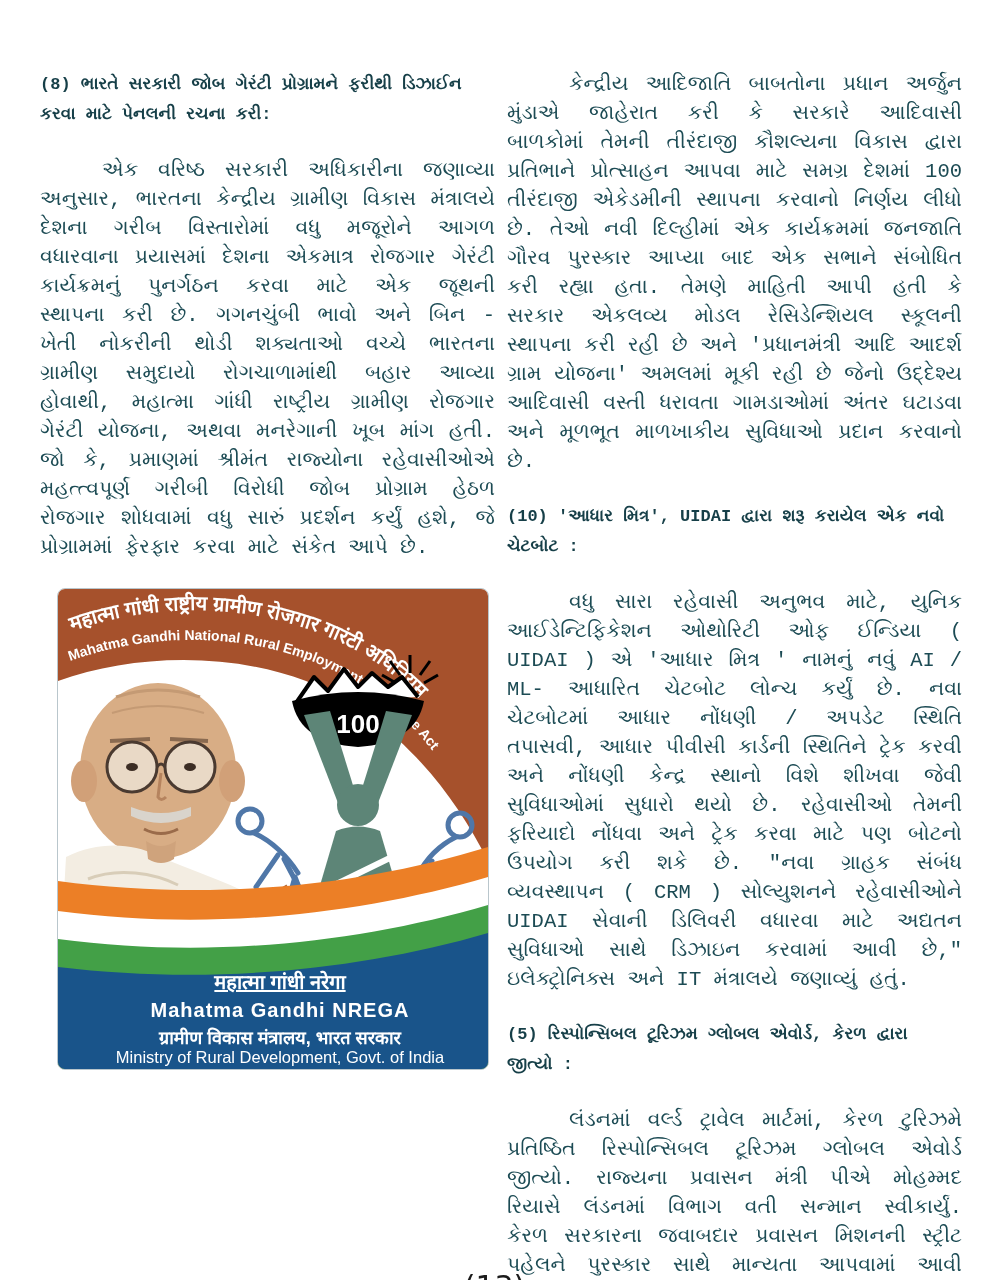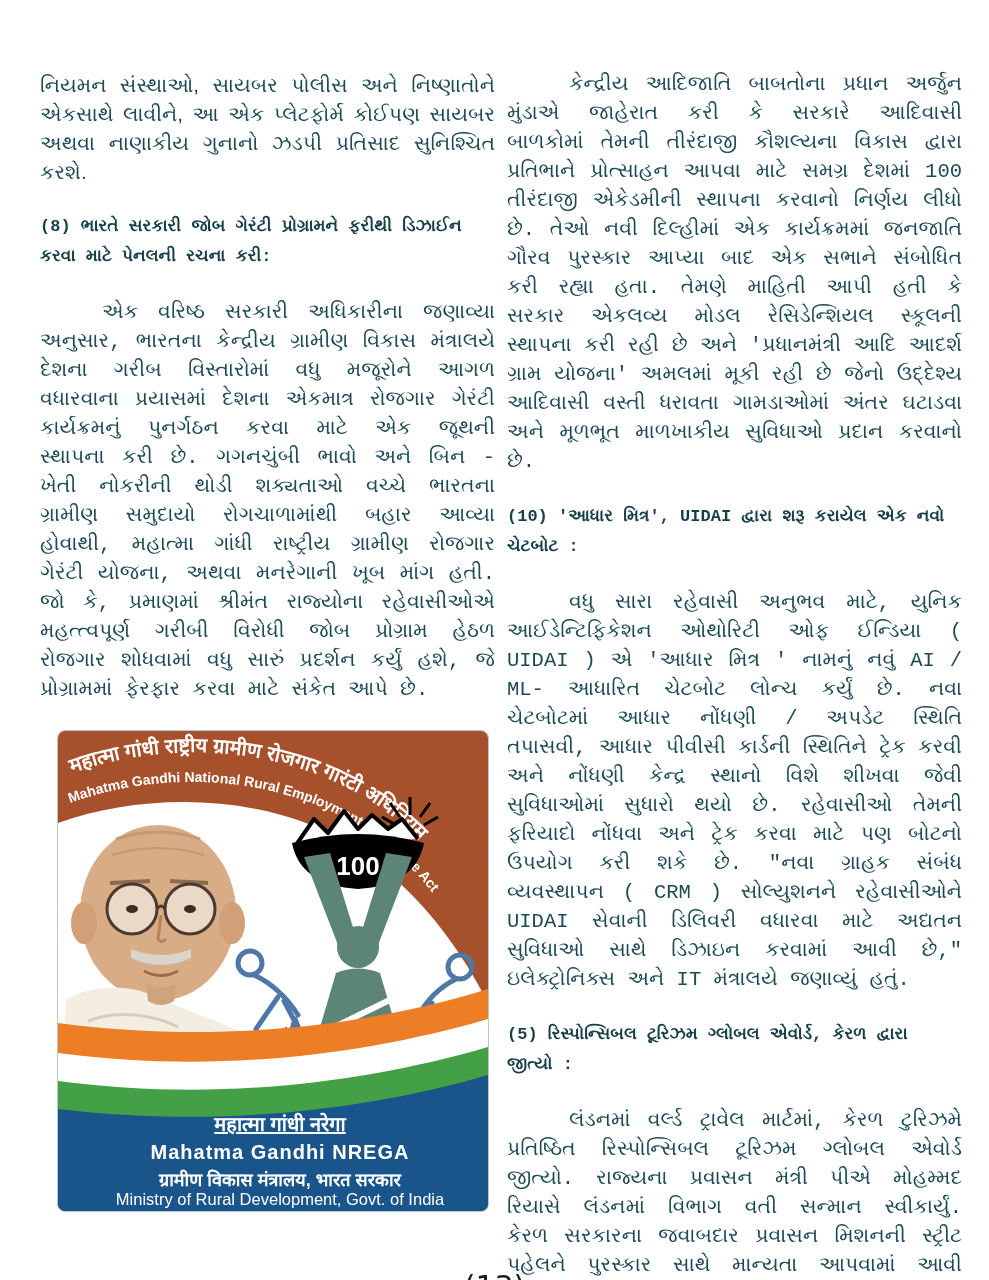--- a/index.html
+++ b/index.html
@@ -46,21 +46,20 @@
   }
 </style>
 </head>
 <body>
 
 <div class="page">
 
   <div class="columns">
 
     <div class="col left">
-      <p class="body">નિયમન સંસ્થાઓ, સાયબર પોલીસ અને નિષ્ણાતોને એકસાથે લાવીને, આ એક પ્લેટફોર્મ કોઈપણ સાયબર અથવા નાણાકીય ગુનાનો ઝડપી પ્રતિસાદ સુનિશ્ચિત કરશે.</p>
 
       <h3 class="sec">(8) ભારતે સરકારી જોબ ગેરંટી પ્રોગ્રામને ફરીથી ડિઝાઈન કરવા માટે પેનલની રચના કરી:</h3>
 
       <p class="body indent">એક વરિષ્ઠ સરકારી અધિકારીના જણાવ્યા અનુસાર, ભારતના કેન્દ્રીય ગ્રામીણ વિકાસ મંત્રાલયે દેશના ગરીબ વિસ્તારોમાં વધુ મજૂરોને આગળ વધારવાના પ્રયાસમાં દેશના એકમાત્ર રોજગાર ગેરંટી કાર્યક્રમનું પુનર્ગઠન કરવા માટે એક જૂથની સ્થાપના કરી છે. ગગનચુંબી ભાવો અને બિન - ખેતી નોકરીની થોડી શક્યતાઓ વચ્ચે ભારતના ગ્રામીણ સમુદાયો રોગચાળામાંથી બહાર આવ્યા હોવાથી, મહાત્મા ગાંધી રાષ્ટ્રીય ગ્રામીણ રોજગાર ગેરંટી યોજના, અથવા મનરેગાની ખૂબ માંગ હતી. જો કે, પ્રમાણમાં શ્રીમંત રાજ્યોના રહેવાસીઓએ મહત્ત્વપૂર્ણ ગરીબી વિરોધી જોબ પ્રોગ્રામ હેઠળ રોજગાર શોધવામાં વધુ સારું પ્રદર્શન કર્યું હશે, જે પ્રોગ્રામમાં ફેરફાર કરવા માટે સંકેત આપે છે.</p>
 
       <div class="logo-wrap">
         <svg width="430" height="480" viewBox="0 0 430 480" xmlns="http://www.w3.org/2000/svg">
           <defs>
             <path id="arcHindi" d="M 14 42 C 115 6 235 16 322 76 C 362 104 394 142 418 190"></path>
             <path id="arcEnglish" d="M 12 72 C 112 36 228 46 312 102 C 350 128 382 166 408 214"></path>

